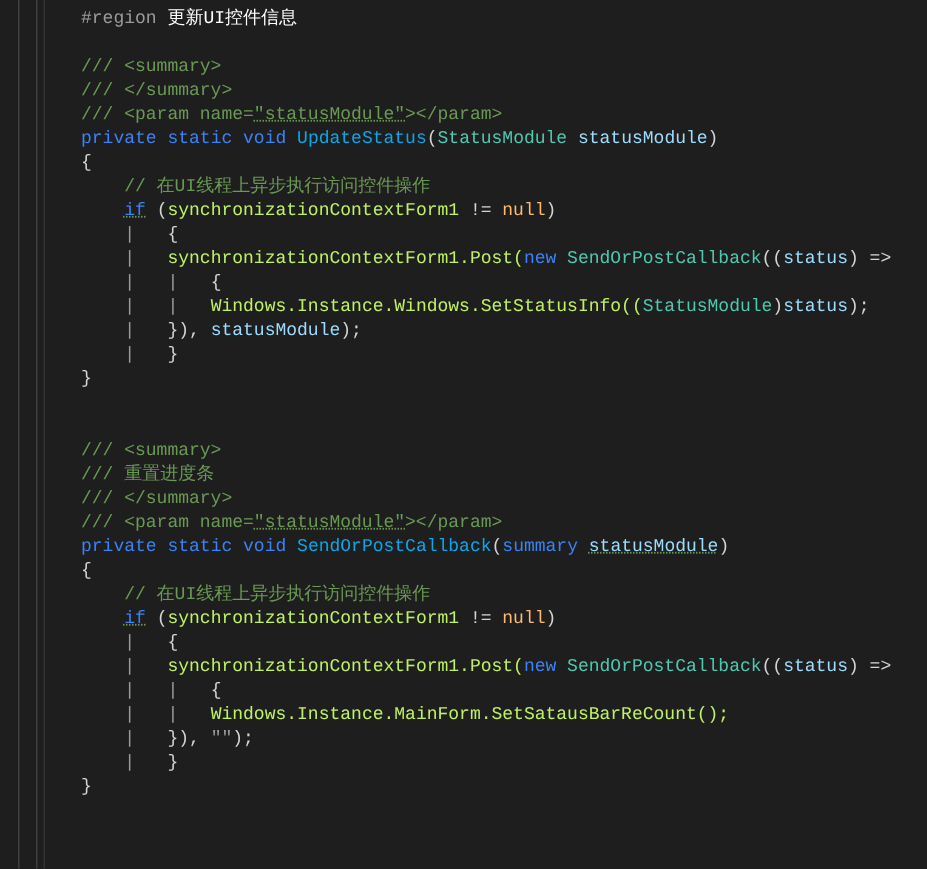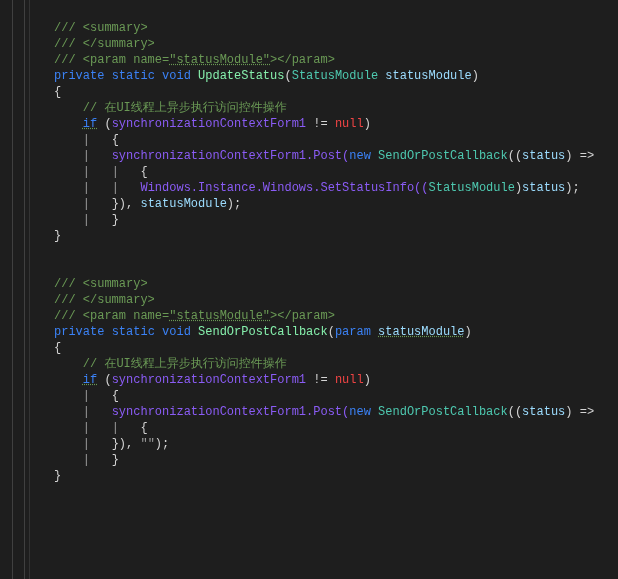--- a/index.html
+++ b/index.html
@@ -50,64 +50,67 @@
       right: 0;
     }
     .line {
       white-space: pre;
       padding-left: 24px;
     }
     .c-preproc { color: #9b9b9b; }
     .c-comment { color: #6a9955; text-align: center; }
     .c-keyword { color: #3b82f6; }
     .c-type { color: #4ec9b0; }
-    .c-method { color: #86efac; }
+    .c-method { color: #0ea5e9; }
     .c-param { color: #9cdcfe; }
     .c-string { color: #9b9b9b; }
-    .c-null { color: #ef4444; }
+    .c-null { color: #fdba74; }
     .c-punct { color: #d4d4d4; }
-    .c-cn { color: #8b5cf6; }
+    .c-cn { color: #bef264; }
     .c-chinese { color: #ffffff; }
     .underline { text-decoration: underline dotted #6a9955; }
   </style>
 </head>
 <body>
 
 <div class="gutter">
   <div class="gutter-line"></div>
   <div class="gutter-line2"></div>
 </div>
 
 <div class="code-area">
+  <div class="line"><span class="c-preproc">#region</span><span> </span><span class="c-chinese">更新UI控件信息</span></div>
   <div class="line"> </div>
   <div class="line"><span class="c-comment">/// &lt;summary&gt;</span></div>
   <div class="line"><span class="c-comment">/// &lt;/summary&gt;</span></div>
   <div class="line"><span class="c-comment">/// &lt;param name=</span><span class="c-comment underline">"statusModule"</span><span class="c-comment">&gt;&lt;/param&gt;</span></div>
   <div class="line"><span class="c-keyword">private</span><span> </span><span class="c-keyword">static</span><span> </span><span class="c-keyword">void</span><span> </span><span class="c-method">UpdateStatus</span><span class="c-punct">(</span><span class="c-type">StatusModule</span><span> </span><span class="c-param">statusModule</span><span class="c-punct">)</span></div>
   <div class="line"><span class="c-punct">{</span></div>
   <div class="line"><span>    </span><span class="c-comment">// 在UI线程上异步执行访问控件操作</span></div>
   <div class="line"><span>    </span><span class="c-keyword underline">if</span><span class="c-punct"> (</span><span class="c-cn">synchronizationContextForm1</span><span class="c-punct"> != </span><span class="c-null">null</span><span class="c-punct">)</span></div>
   <div class="line"><span>    </span><span class="c-preproc">|</span><span>   </span><span class="c-punct">{</span></div>
   <div class="line"><span>    </span><span class="c-preproc">|</span><span>   </span><span class="c-cn">synchronizationContextForm1.Post(</span><span class="c-keyword">new</span><span> </span><span class="c-type">SendOrPostCallback</span><span class="c-punct">((</span><span class="c-param">status</span><span class="c-punct">) =&gt;</span></div>
   <div class="line"><span>    </span><span class="c-preproc">|</span><span>   </span><span class="c-preproc">|</span><span>   </span><span class="c-punct">{</span></div>
   <div class="line"><span>    </span><span class="c-preproc">|</span><span>   </span><span class="c-preproc">|</span><span>   </span><span class="c-cn">Windows.Instance.Windows.SetStatusInfo((</span><span class="c-type">StatusModule</span><span class="c-punct">)</span><span class="c-param">status</span><span class="c-punct">);</span></div>
   <div class="line"><span>    </span><span class="c-preproc">|</span><span>   </span><span class="c-punct">}), </span><span class="c-param">statusModule</span><span class="c-punct">);</span></div>
   <div class="line"><span>    </span><span class="c-preproc">|</span><span>   </span><span class="c-punct">}</span></div>
   <div class="line"><span class="c-punct">}</span></div>
   <div class="line"> </div>
   <div class="line"> </div>
   <div class="line"><span class="c-comment">/// &lt;summary&gt;</span></div>
+  <div class="line"><span class="c-comment">/// 重置进度条</span></div>
   <div class="line"><span class="c-comment">/// &lt;/summary&gt;</span></div>
   <div class="line"><span class="c-comment">/// &lt;param name=</span><span class="c-comment underline">"statusModule"</span><span class="c-comment">&gt;&lt;/param&gt;</span></div>
-  <div class="line"><span class="c-keyword">private</span><span> </span><span class="c-keyword">static</span><span> </span><span class="c-keyword">void</span><span> </span><span class="c-method">SendOrPostCallback</span><span class="c-punct">(</span><span class="c-keyword">param</span><span> </span><span class="c-param underline">statusModule</span><span class="c-punct">)</span></div>
+  <div class="line"><span class="c-keyword">private</span><span> </span><span class="c-keyword">static</span><span> </span><span class="c-keyword">void</span><span> </span><span class="c-method">SendOrPostCallback</span><span class="c-punct">(</span><span class="c-keyword">summary</span><span> </span><span class="c-param underline">statusModule</span><span class="c-punct">)</span></div>
   <div class="line"><span class="c-punct">{</span></div>
   <div class="line"><span>    </span><span class="c-comment">// 在UI线程上异步执行访问控件操作</span></div>
   <div class="line"><span>    </span><span class="c-keyword underline">if</span><span class="c-punct"> (</span><span class="c-cn">synchronizationContextForm1</span><span class="c-punct"> != </span><span class="c-null">null</span><span class="c-punct">)</span></div>
   <div class="line"><span>    </span><span class="c-preproc">|</span><span>   </span><span class="c-punct">{</span></div>
   <div class="line"><span>    </span><span class="c-preproc">|</span><span>   </span><span class="c-cn">synchronizationContextForm1.Post(</span><span class="c-keyword">new</span><span> </span><span class="c-type">SendOrPostCallback</span><span class="c-punct">((</span><span class="c-param">status</span><span class="c-punct">) =&gt;</span></div>
   <div class="line"><span>    </span><span class="c-preproc">|</span><span>   </span><span class="c-preproc">|</span><span>   </span><span class="c-punct">{</span></div>
+  <div class="line"><span>    </span><span class="c-preproc">|</span><span>   </span><span class="c-preproc">|</span><span>   </span><span class="c-cn">Windows.Instance.MainForm.SetSatausBarReCount();</span></div>
   <div class="line"><span>    </span><span class="c-preproc">|</span><span>   </span><span class="c-punct">}), </span><span class="c-string">""</span><span class="c-punct">);</span></div>
   <div class="line"><span>    </span><span class="c-preproc">|</span><span>   </span><span class="c-punct">}</span></div>
   <div class="line"><span class="c-punct">}</span></div>
   <div class="line"> </div>
   <div class="line"> </div>
 
 </div>
 
 </body></html>

